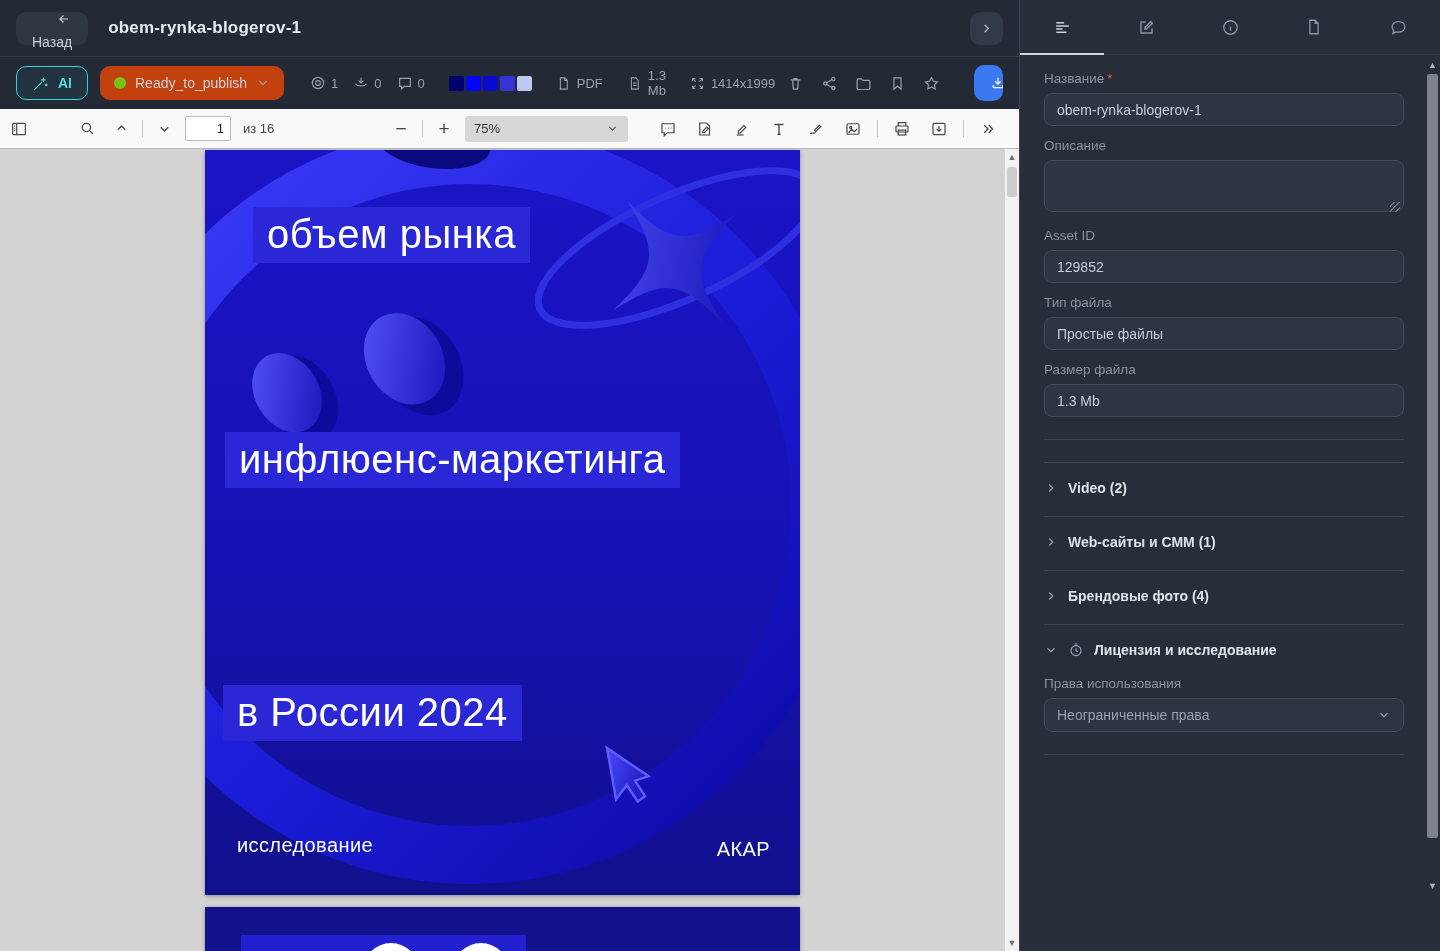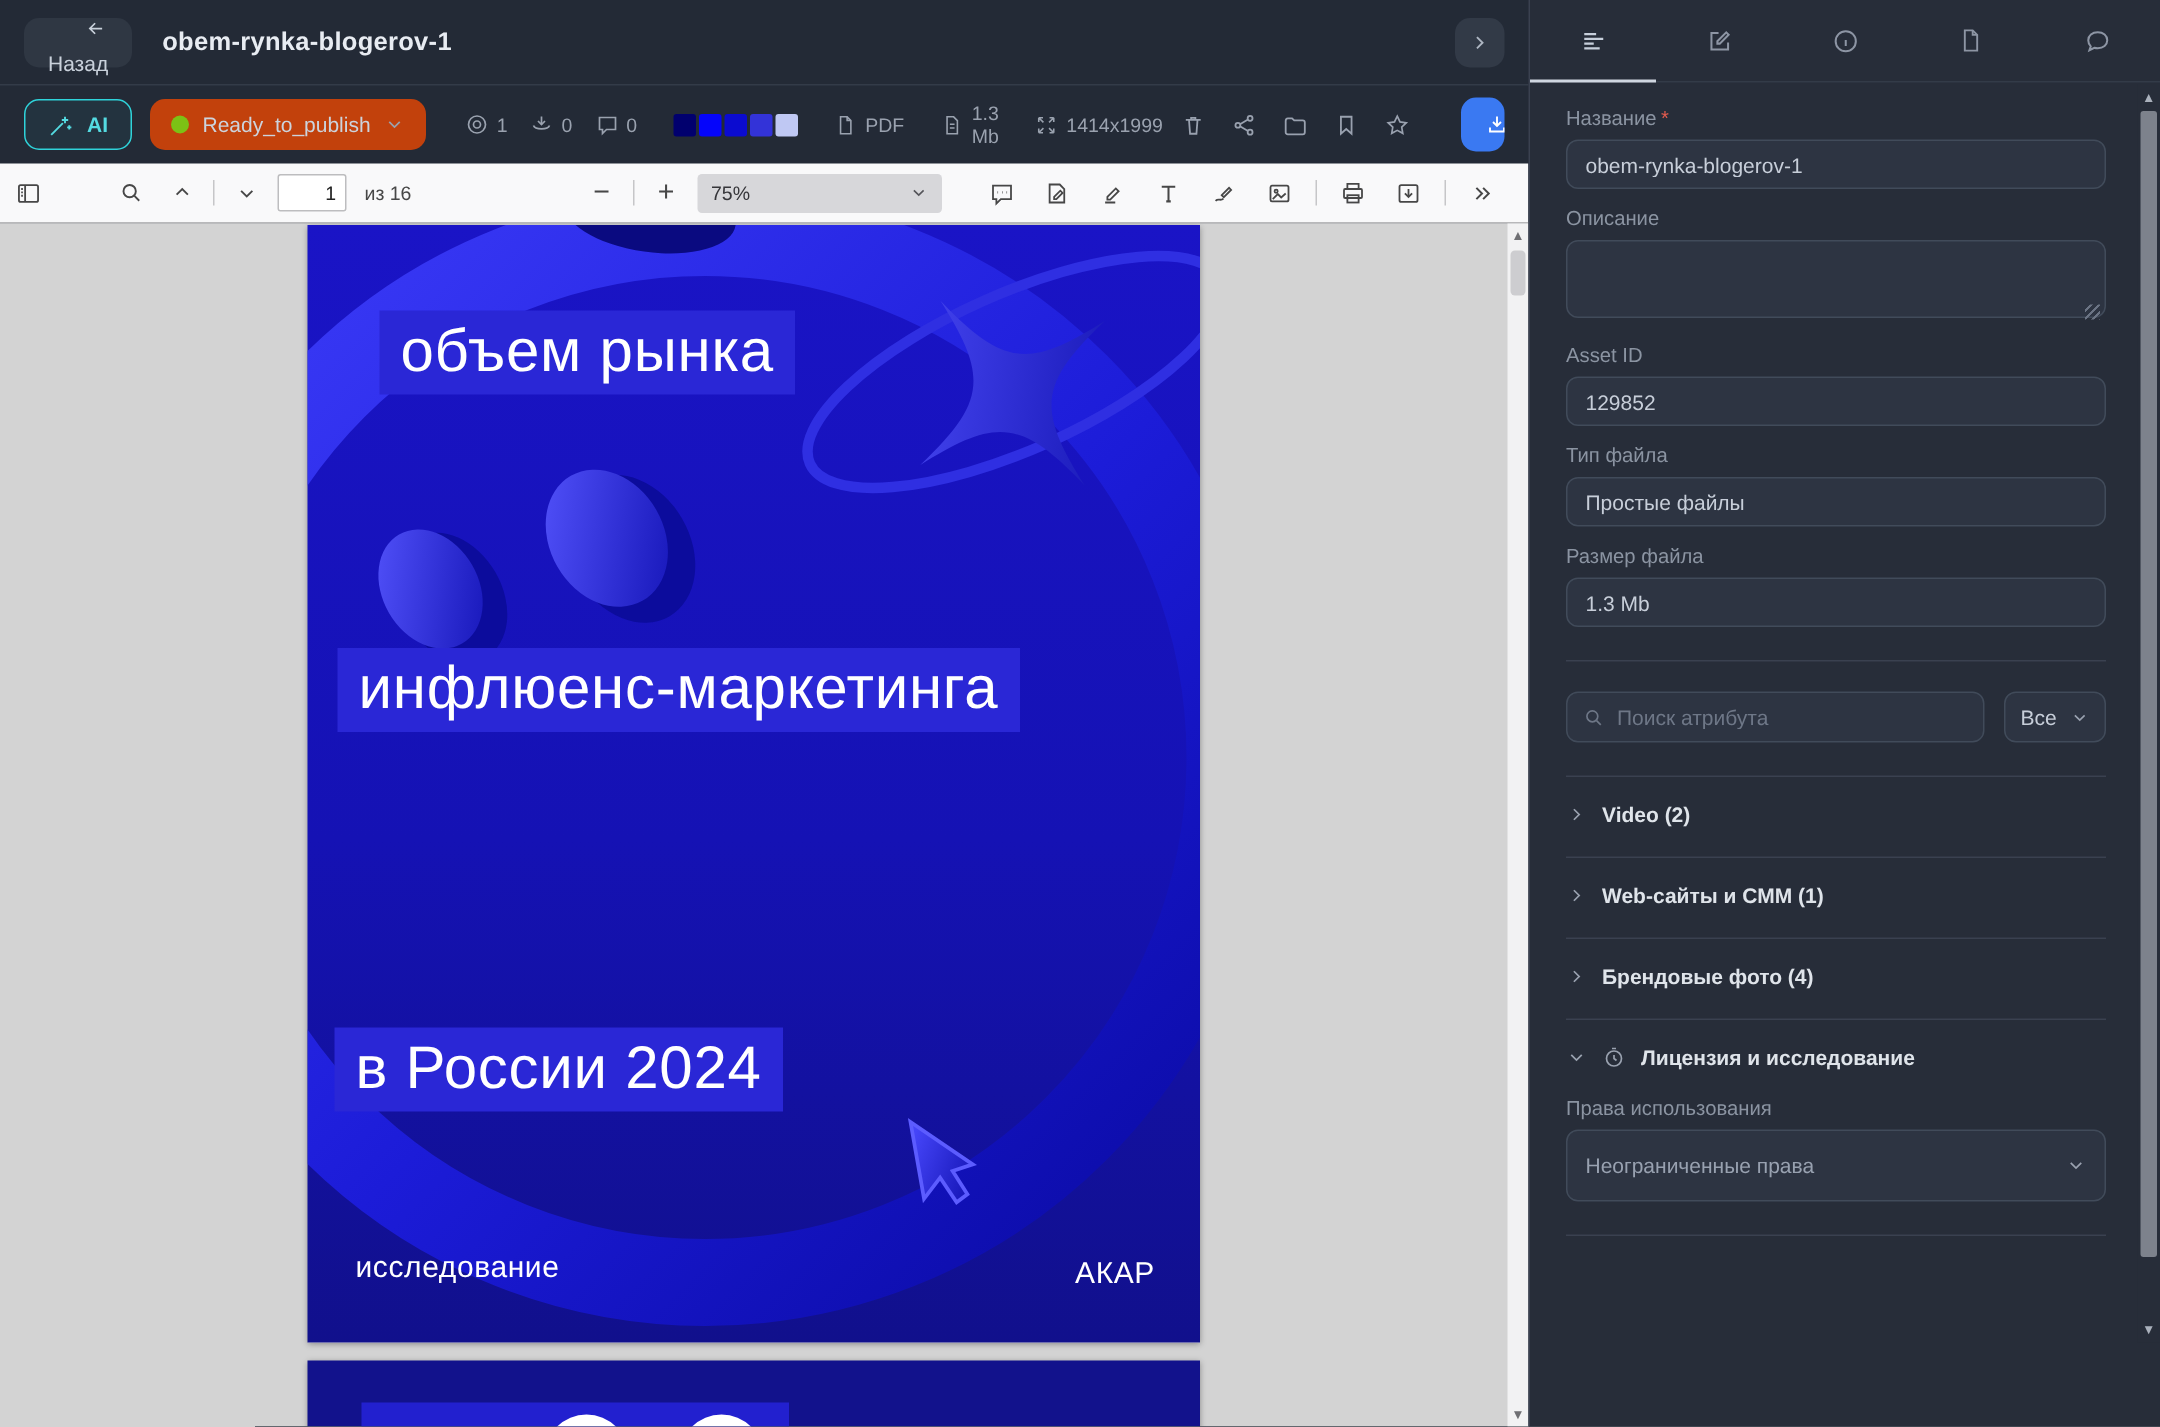--- a/index.html
+++ b/index.html
@@ -106,21 +106,21 @@
     display:flex; align-items:center; padding:0 10px; gap:8px; color:#6e7787; }
   .attr-search input { flex:1; background:transparent; border:none; outline:none; color:#c7ced9;
     font-size:14px; font-family:"Liberation Sans", sans-serif; }
   .attr-search input::placeholder { color:#6e7787; }
   .filter-select { width:68px; height:34px; background:#2d3442; border:1px solid #414b5a; border-radius:8px;
     display:flex; align-items:center; justify-content:space-between; padding:0 10px;
     color:#c7ced9; font-size:14px; cursor:pointer; }
   .section-row { display:flex; align-items:center; gap:10px; padding:17px 0 16px;
     color:#dfe4ea; font-size:14px; font-weight:700; cursor:pointer; }
   .section-row .icon { color:#9aa2b0; }
-  .usage-select { width:100%; height:48px; background:#2d3442; border:1px solid #414b5a; border-radius:8px;
+  .usage-select { width:100%; height:34px; background:#2d3442; border:1px solid #414b5a; border-radius:8px;
     display:flex; align-items:center; justify-content:space-between; padding:0 12px;
     color:#98a1b0; font-size:14px; cursor:pointer; margin-top:4px; }
 
   .panel-footer { flex:0 0 56px; background:#3d4755; display:flex; align-items:center;
     gap:29px; padding:0 24px 0 24px; }
   .btn-cancel { flex:1; height:31px; background:#323b48; border:none; border-radius:8px;
     color:#98a0ad; font-size:13.5px; display:flex; align-items:center; justify-content:center;
     gap:8px; cursor:pointer; }
   .btn-apply { flex:1.08; height:31px; background:#3a79f2; border:none; border-radius:8px;
     color:#fff; font-size:13.5px; font-weight:600; display:flex; align-items:center;
@@ -524,39 +524,20 @@
       <input class="f-input" value="129852" style="">
 
       <div class="f-label">Тип файла</div>
       <input class="f-input" value="Простые файлы" style="">
 
       <div class="f-label">Размер файла</div>
       <input class="f-input" value="1.3 Mb" style="">
 
       <div class="hr"></div>
 
-      <div class="search-row">
-        <div class="attr-search">
-          <span class="icon">
-            <svg width="15" height="15" viewBox="0 0 24 24" fill="none" stroke="currentColor" stroke-width="1.8">
-                <circle cx="10.5" cy="10.5" r="5.8"></circle>
-                <path d="M15 15l4.5 4.5"></path>
-              </svg>
-          </span>
-          <input placeholder="Поиск атрибута" style="">
-        </div>
-        <div class="filter-select">
-          <span>Все</span>
-          <span class="icon">
-            <svg width="13" height="13" viewBox="0 0 24 24" fill="none" stroke="#9aa2b0" stroke-width="2">
-                <polyline points="6 9 12 15 18 9"></polyline>
-              </svg>
-          </span>
-        </div>
-      </div>
 
       <div class="hr"></div>
       <div class="section-row">
         <span class="icon">
           <svg width="14" height="14" viewBox="0 0 24 24" fill="none" stroke="currentColor" stroke-width="2">
               <polyline points="9 6 15 12 9 18"></polyline>
             </svg>
         </span>
         <span>Video (2)</span>
       </div>

